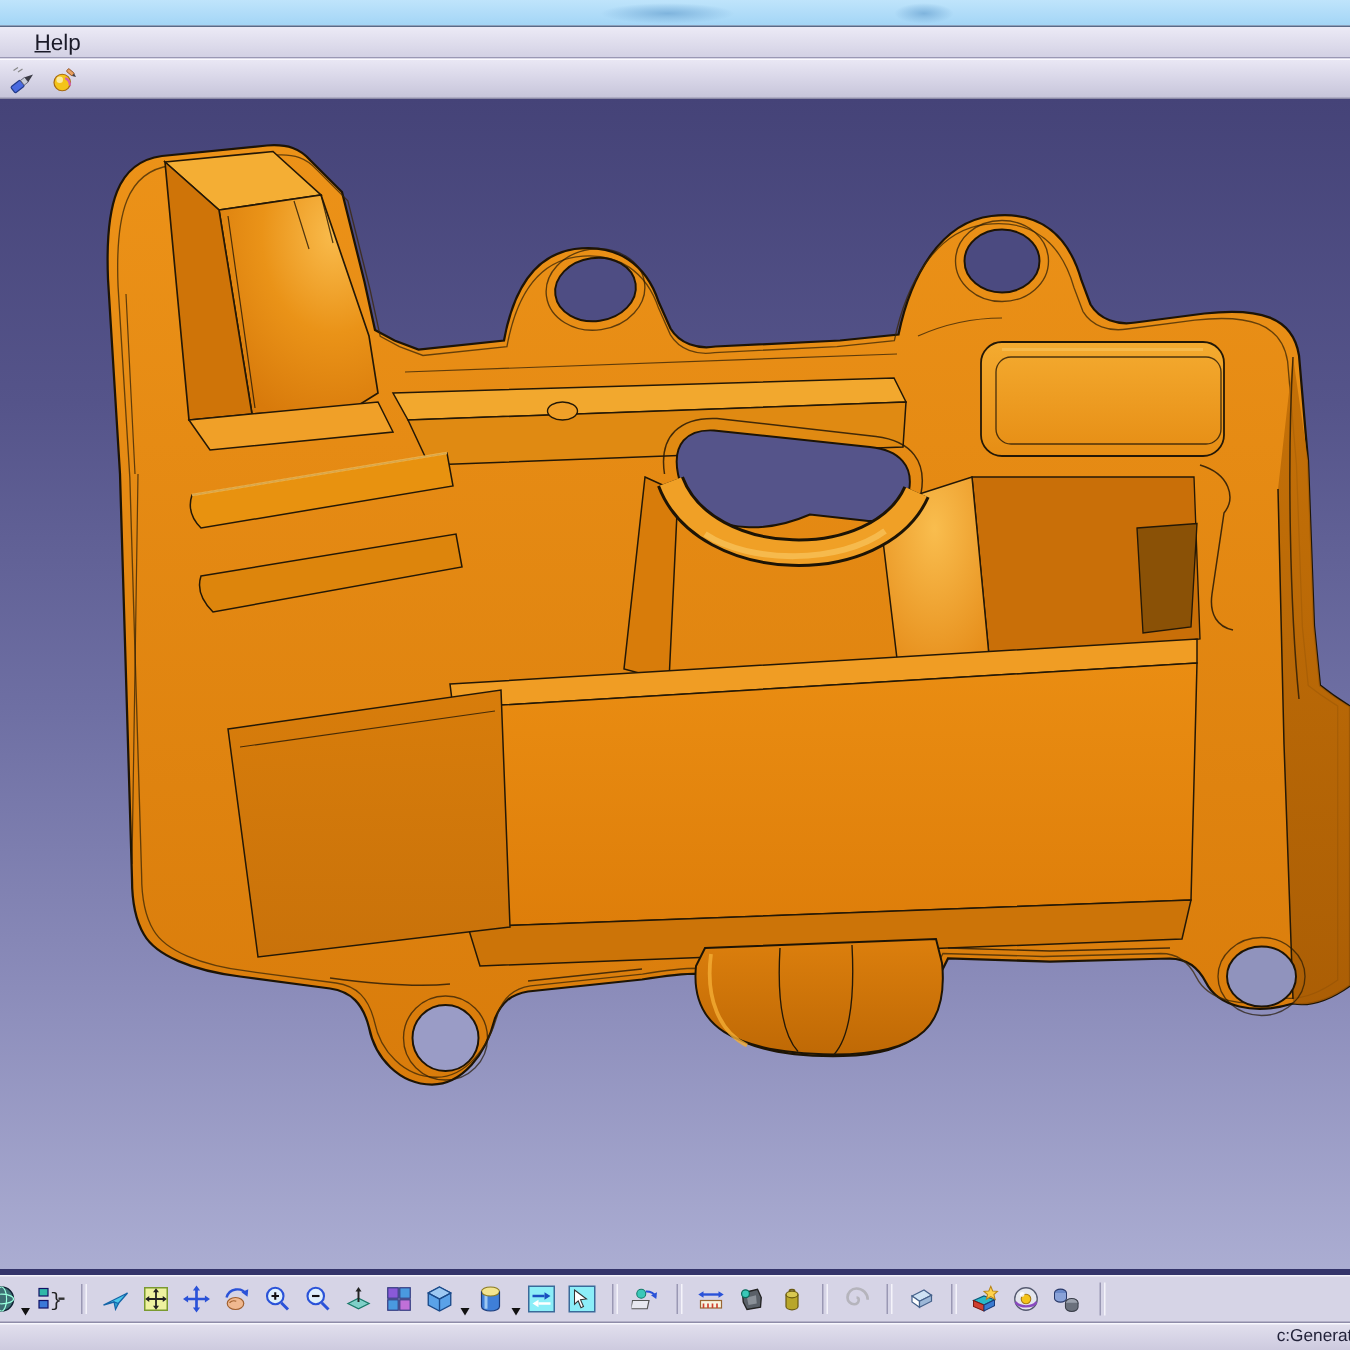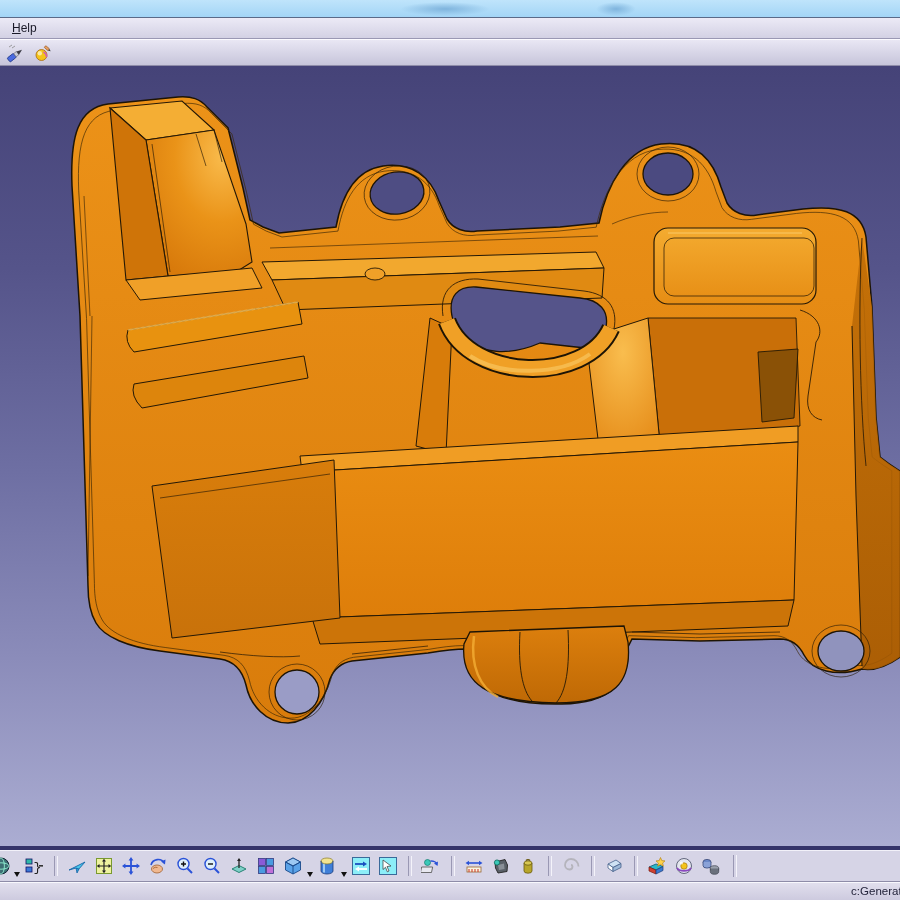--- a/index.html
+++ b/index.html
@@ -1,20 +1,20 @@
 <!DOCTYPE html>
 <html><head>
 <meta charset="utf-8">
 <style>
   html,body{margin:0;padding:0;}
   body{width:900px;height:900px;overflow:hidden;font-family:"Liberation Sans",sans-serif;background:#d8d6e8;position:relative;}
   .title-bar{position:absolute;left:0;top:0;width:900px;height:17px;background:linear-gradient(#bfe4fb,#a3d5f6);border-bottom:1px solid #5a6a88;}
   .title-smudge{position:absolute;top:2px;width:90px;height:14px;background:radial-gradient(ellipse at center,#7fb4dd 0%,rgba(127,180,221,0) 70%);}
   .menu-bar{position:absolute;left:0;top:18px;width:900px;height:20px;background:linear-gradient(#eceaf6,#d3d1e4);border-bottom:1px solid #9a98b4;display:flex;align-items:center;}
-  .menu-item{font-size:12px;color:#1a1a28;padding:2px 8px;margin-left:4px;}
+  .menu-item{font-size:15px;color:#1a1a28;padding:2px 8px;margin-left:15px;}
   .menu-item::first-letter{text-decoration:underline;}
   .top-toolbar{position:absolute;left:0;top:39px;width:900px;height:27px;background:linear-gradient(#e9e7f4 0%,#d6d4e6 55%,#c7c5da 100%);border-top:1px solid #fbfaff;border-bottom:1px solid #8e8ca8;display:flex;align-items:center;padding-left:2px;box-sizing:border-box;}
   .viewport{position:absolute;left:0;top:66px;width:900px;height:780px;background:linear-gradient(#454378 0%,#55548a 26%,#6e6fa3 52%,#8b8cba 76%,#abadd2 100%);}
   .viewport svg{display:block;}
   .bottom-toolbar{position:absolute;left:0;top:846px;width:900px;height:35px;background:#d6d4e6;border-top:4px solid #34346a;box-sizing:border-box;}
   .bt-row{display:flex;align-items:center;height:30px;padding-left:0;border-top:1px solid #f2f1f9;}
   .tool{width:22px;height:22px;display:inline-flex;align-items:center;justify-content:center;margin:0 2.5px;position:relative;flex:0 0 auto;}
   .tool svg{width:20px;height:20px;}
   .tool.clipped{width:11px;margin-left:0;overflow:hidden;}
   .tool.clipped svg{margin-left:-10px;}

